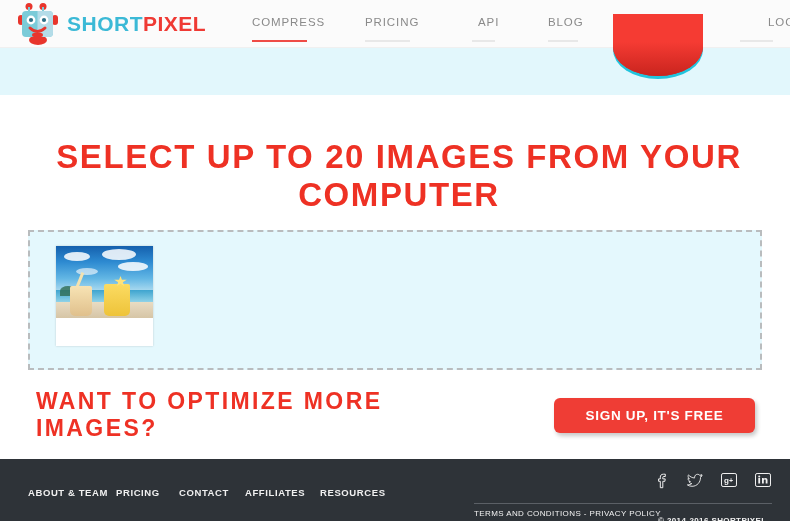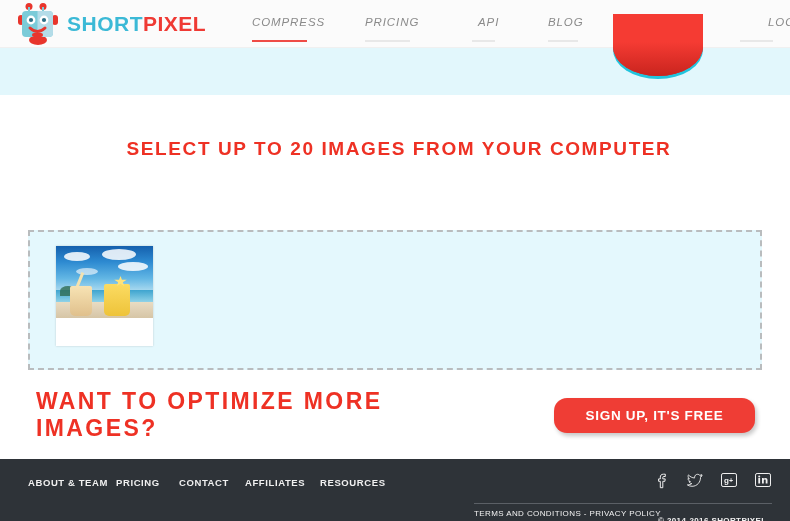--- a/index.html
+++ b/index.html
@@ -20,21 +20,21 @@
   .logo { display:flex; align-items:center; margin-left:16px; }
   .robot { position:relative; width:44px; height:42px; flex:none; }
   .logo-text { margin-left:7px; font-size:21px; font-weight:bold; letter-spacing:0.5px; line-height:1; }
   .lt-short { color:#3bb9d6; }
   .lt-pixel { color:#ef3a34; }
 
   .nav { position:absolute; left:240px; top:0; width:550px; height:48px; }
   .nav-item {
     position:absolute; top:16px;
     font-size:11.5px; letter-spacing:0.9px; color:#8a8a8a;
-    text-transform:uppercase; cursor:pointer; white-space:nowrap;font-style:italic;
+    text-transform:uppercase; cursor:pointer; white-space:nowrap;
   }
   .nav-item.signup { color:#ef3a34; }
   .nav-underline {
     position:absolute; height:2px; background:#e8e8e8; top:40px;
   }
   .nav-underline.active { background:#ef4b45; height:2px; }
 
   
   .band {
     position:absolute; left:0; top:48px; width:790px; height:47px;
@@ -49,21 +49,21 @@
   .band-shape:after{
     content:""; position:absolute; left:0; top:0; width:90px; height:62px;
     border-radius:0 0 46px 46px / 0 0 30px 30px;
     background:linear-gradient(180deg,#f53b33 0%, #f53b33 45%, #c9241e 100%);
   }
 
   
   .headline {
     position:absolute; left:0; top:138px; width:790px;
     text-align:center; color:#ee3124;
-    font-size:19px; font-weight:bold; letter-spacing:1.6px;padding-left:8px;
+    font-size:33px; font-weight:bold; letter-spacing:1.6px;padding-left:8px;
   }
   .subline {
     position:absolute; left:0; top:190px; width:790px;
     text-align:center; color:#3c3c3c;
     font-size:12.5px; font-weight:bold;
   }
 
   
   .dropzone {
     position:absolute; left:28px; top:230px; width:734px; height:140px;
@@ -107,33 +107,33 @@
   .ic { width:13px; height:13px; display:block; }
 
   
   .cta-title {
     position:absolute; left:36px; top:388px; width:400px;
     color:#ee3124; font-size:23px; font-weight:bold; letter-spacing:2.4px;
     line-height:27px;
   }
   .cta-button {
     position:absolute; left:554px; top:398px; width:201px; height:35px;
-    background:#ef3d35; border:none; border-radius:13px;
+    background:#ef3d35; border:none; border-radius:6px;
     color:#ffffff; font-size:13.5px; font-weight:bold; letter-spacing:0.7px;
     cursor:pointer; box-shadow:2px 3px 4px rgba(0,0,0,0.22);
     font-family:"Liberation Sans", sans-serif;
   }
 
   
   .footer {
     position:absolute; left:0; top:459px; width:790px; height:62px;
     background:#2e3338;
   }
   .f-link {
-    position:absolute; top:18px;
+    position:absolute; top:28px;
     color:#f0f0f0; font-size:9.5px; font-weight:bold; letter-spacing:0.6px;
     text-transform:uppercase; cursor:pointer; white-space:nowrap;text-align:right;
   }
   .socials { position:absolute; right:18px; top:12px; display:flex; gap:16px; align-items:center; }
   .s-ic { width:18px; height:18px; cursor:pointer; }
   .f-divider { position:absolute; left:474px; top:44px; width:298px; height:1px; background:#5b6066; }
   .f-legal {
     position:absolute; left:474px; top:509px; font-size:8px; font-weight:normal;
     color:#f2f2f2; letter-spacing:0.4px; white-space:nowrap; cursor:pointer;
   }

